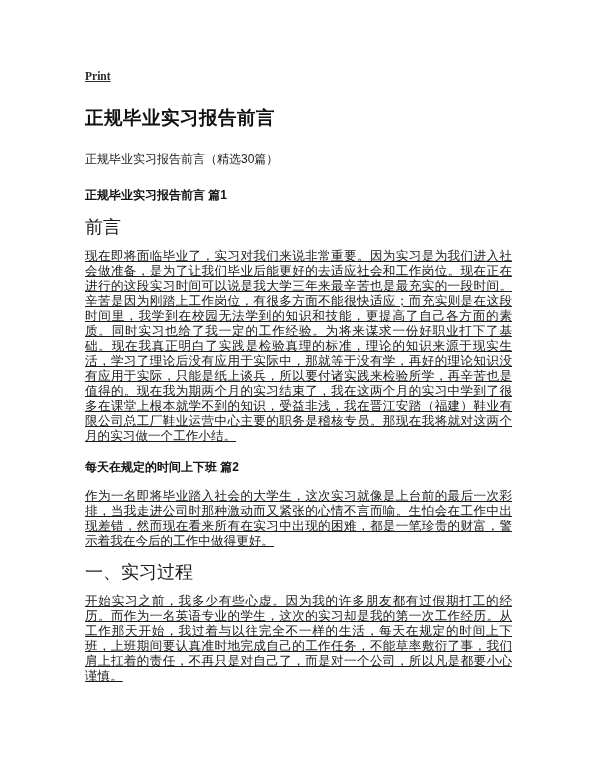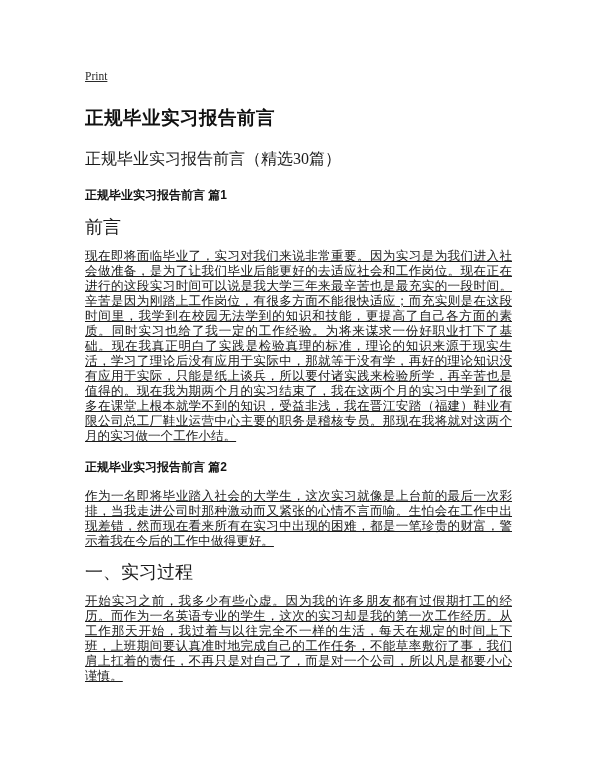--- a/index.html
+++ b/index.html
@@ -24,36 +24,36 @@
     background: #ffffff;
   }
   .print-link {
     font-family: "Liberation Serif", "DejaVu Serif", serif;
     font-size: 11.5px;
     line-height: 14px;
     color: #2b2b2b;
     margin: 0 0 22px 0;
     display: inline-block;
     cursor: pointer;
+    font-weight: bold;
   }
   .doc-title {
     font-size: 18.5px;
     font-weight: bold;
     line-height: 26px;
     text-align: left;
     margin: 0 0 18px 0;
     letter-spacing: 0.5px;
     color: #111111;
   }
   .doc-subtitle {
-    font-size: 16px;
+    font-size: 12px;
     line-height: 20px;
     margin: 0 0 16px 0;
     color: #1a1a1a;
-    font-family: Liberation Serif, serif;
   }
   .section-heading {
     font-size: 12px;
     font-weight: bold;
     line-height: 20px;
     margin: 0 0 12px 0;
     color: #111111;
   }
   .sub-heading {
     font-size: 18px;
@@ -82,21 +82,21 @@
   <h1 class="doc-title">正规毕业实习报告前言</h1>
 
   <p class="doc-subtitle">正规毕业实习报告前言（精选30篇）</p>
 
   <h2 class="section-heading">正规毕业实习报告前言 篇1</h2>
 
   <p class="sub-heading">前言</p>
 
   <p class="body-para">现在即将面临毕业了，实习对我们来说非常重要。因为实习是为我们进入社会做准备，是为了让我们毕业后能更好的去适应社会和工作岗位。现在正在进行的这段实习时间可以说是我大学三年来最辛苦也是最充实的一段时间。辛苦是因为刚踏上工作岗位，有很多方面不能很快适应；而充实则是在这段时间里，我学到在校园无法学到的知识和技能，更提高了自己各方面的素质。同时实习也给了我一定的工作经验。为将来谋求一份好职业打下了基础。现在我真正明白了实践是检验真理的标准，理论的知识来源于现实生活，学习了理论后没有应用于实际中，那就等于没有学，再好的理论知识没有应用于实际，只能是纸上谈兵，所以要付诸实践来检验所学，再辛苦也是值得的。现在我为期两个月的实习结束了，我在这两个月的实习中学到了很多在课堂上根本就学不到的知识，受益非浅，我在晋江安踏（福建）鞋业有限公司总工厂鞋业运营中心主要的职务是稽核专员。那现在我将就对这两个月的实习做一个工作小结。</p>
 
-  <h2 class="section-heading">正规毕业实习报告前言 篇2</h2>
+  <h2 class="section-heading">每天在规定的时间上下班 篇2</h2>
 
   <p class="body-para">作为一名即将毕业踏入社会的大学生，这次实习就像是上台前的最后一次彩排，当我走进公司时那种激动而又紧张的心情不言而喻。生怕会在工作中出现差错，然而现在看来所有在实习中出现的困难，都是一笔珍贵的财富，警示着我在今后的工作中做得更好。</p>
 
   <p class="sub-heading">一、实习过程</p>
 
   <p class="body-para">开始实习之前，我多少有些心虚。因为我的许多朋友都有过假期打工的经历。而作为一名英语专业的学生，这次的实习却是我的第一次工作经历。从工作那天开始，我过着与以往完全不一样的生活，每天在规定的时间上下班，上班期间要认真准时地完成自己的工作任务，不能草率敷衍了事，我们肩上扛着的责任，不再只是对自己了，而是对一个公司，所以凡是都要小心谨慎。</p>
 
   
 
 </div>

